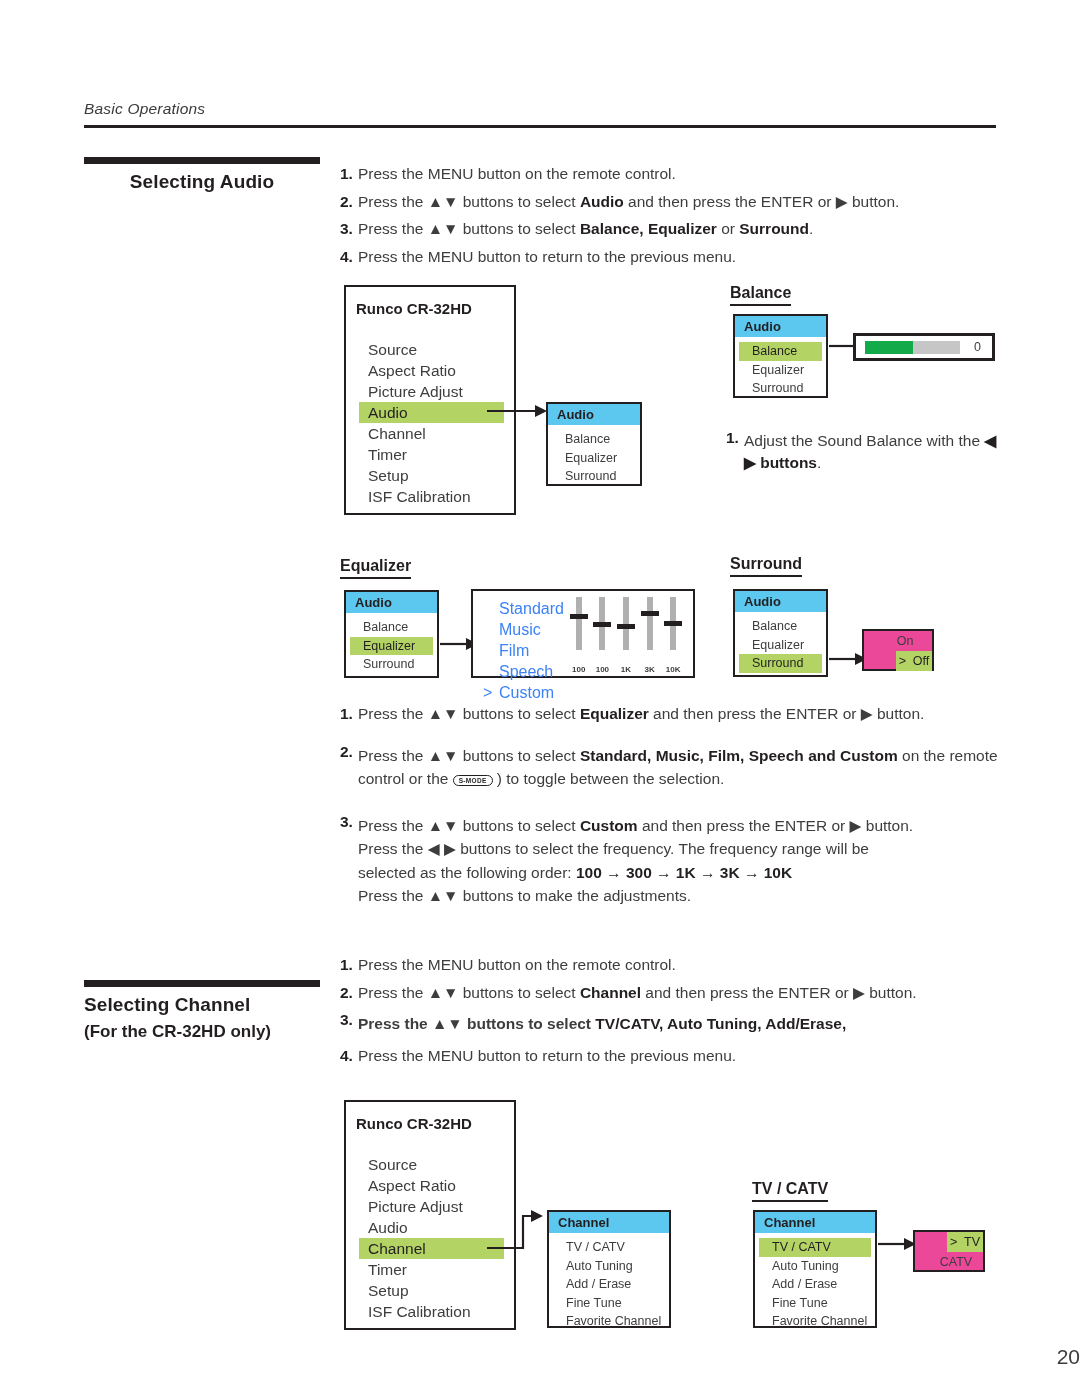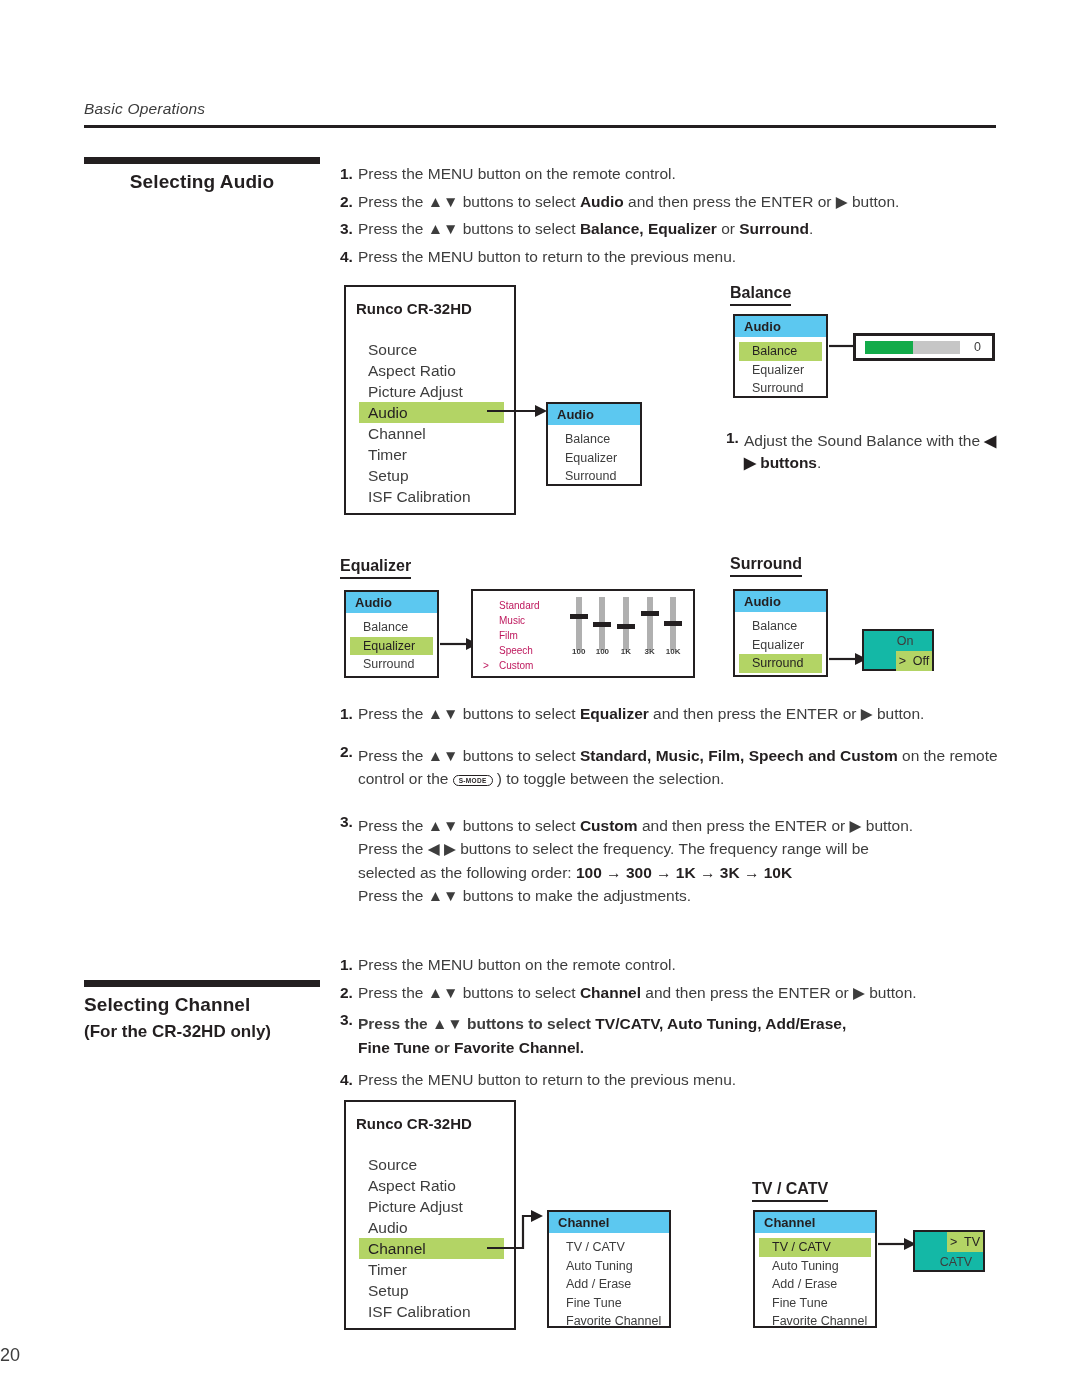--- a/index.html
+++ b/index.html
@@ -174,21 +174,21 @@
   .sub .items .it.hl {
     background: #b3d465;
     color: #231f20;
     margin: 0 4px 0 4px;
     padding-left: 13px;
   }
 
   
   .panel {
     position: absolute;
-    background: #14b8a6;
+    background: #ec4899;
     border: 2.5px solid #231f20;
     box-sizing: border-box;
     font-size: 12.5px;
     color: #3d3d3d;
   }
   .panel .prow { padding: 3px 0 3px 0; text-align: center; }
   .panel .prow.hl { background: #b3d465; color: #231f20; margin-left: 32px; }
   .panel .prow .mk { display: inline-block; width: 14px; text-align: left; }
 
   
@@ -236,23 +236,23 @@
 
   
   .eq {
     position: absolute;
     border: 2.5px solid #231f20;
     background: #fff;
     box-sizing: border-box;
     display: flex;
   }
   .eq .modes {
-    font-size: 10px;
+    font-size: 16px;
     line-height: 1.0;
-    color: #be185d;
+    color: #3b82f6;
     padding: 7px 0 0 0;
     width: 92px;
   }
   .eq .modes .m { padding: 2.5px 0 2.5px 26px; position: relative; }
   .eq .modes .m .car { position: absolute; left: 10px; }
   .eq .sliders {
     flex: 1;
     display: flex;
     justify-content: space-around;
     align-items: flex-start;
@@ -276,34 +276,34 @@
   .eq .sl .knob {
     position: absolute;
     left: 50%;
     margin-left: -9px;
     width: 18px;
     height: 5px;
     background: #231f20;
   }
   .eq .sl .flab {
     position: absolute;
-    top: 50px;
+    top: 68px;
     left: 0; right: 0;
     font-size: 8px;
     font-weight: bold;
     color: #3d3d3d;
   }
 
   
   .pageno {
     position: absolute;
     left: 0; right: 0;
     top: 1345px;
-    text-align: left;
-    font-size: 18px;
+    text-align: right;
+    font-size: 21px;
     color: #3d3d3d;
   }
 </style>
 </head>
 <body>
 
 <div class="page">
 
   <div class="running-head">Basic Operations</div>
   <div class="head-rule"></div>
@@ -490,21 +490,21 @@
     <div class="step">
       <span class="num">1.</span>
       <span class="txt">Press the MENU button on the remote control.</span>
     </div>
     <div class="step">
       <span class="num">2.</span>
       <span class="txt"><span>Press the ▲▼ buttons to select </span><b>Channel</b><span> and then press the ENTER or ▶ button.</span></span>
     </div>
     <div class="step">
       <span class="num">3.</span>
-      <span class="txt" style="line-height:1.55;font-weight:bold;"><span>Press the ▲▼ buttons to select </span><b>TV/CATV, Auto Tuning, Add/Erase,</b><span class="cont" style="margin-top:0;"><b>Fine Tune</b><span> or </span><b>Favorite Channel</b><span>.</span></span></span>
+      <span class="txt" style="line-height:1.55;font-weight:bold;"><span>Press the ▲▼ buttons to select </span><b>TV/CATV, Auto Tuning, Add/Erase,</b></span>
     </div>
     <div class="step">
       <span class="num">4.</span>
       <span class="txt">Press the MENU button to return to the previous menu.</span>
     </div>
   </div>
 
   <div class="osd" style="left:344px; top:1100px; width:172px; height:230px;">
     <div class="osd-title">Runco CR-32HD</div>
     <div class="osd-list">

